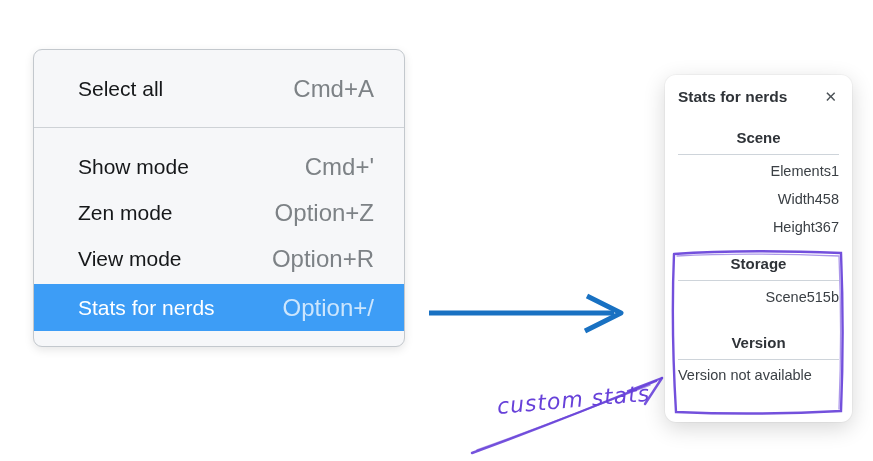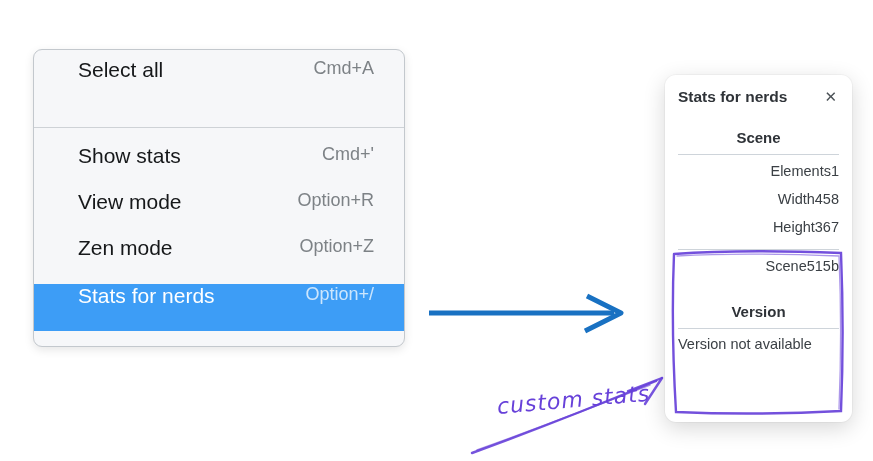--- a/index.html
+++ b/index.html
@@ -14,28 +14,28 @@
     position:absolute;left:33px;top:49px;width:372px;height:298px;
     box-sizing:border-box;
     background:#f6f7f9;
     border:1px solid #c3c8cd;
     border-radius:9px;
     box-shadow:0 3px 10px rgba(0,0,0,.10);
     display:flex;flex-direction:column;
     padding:8px 0 10px 0;
   }
   .menu-item{
-    display:flex;justify-content:space-between;align-items:flex-start;
+    display:flex;justify-content:space-between;align-items:center;
     padding:0 30px 0 44px;
     font-size:21px;color:#16181a;
     height:46px;flex:0 0 auto;
     cursor:default;
   }
   .menu-item.first{height:62px;}
-  .menu-item .shortcut{font-size:18px;color:#7d8density286;color:#7d8286;}
+  .menu-item .shortcut{font-size:24px;color:#7d8density286;color:#7d8286;}
   .menu-divider{
     border-top:1px solid #ced2d6;
     margin:7px 0 16px 0;height:0;flex:0 0 auto;
   }
   .menu-item.highlighted{
     background:var(--highlight,#3d9df6);
     color:#ffffff;height:47px;margin-top:2px;
   }
   .menu-item.highlighted .shortcut{color:rgba(255,255,255,.74);}
 
@@ -84,30 +84,30 @@
 </head>
 <body>
 
 <div class="context-menu">
   <div class="menu-item first">
     <span>Select all</span>
     <span class="shortcut">Cmd+A</span>
   </div>
   <div class="menu-divider"></div>
   <div class="menu-item">
-    <span>Show stats</span>
+    <span>Show mode</span>
     <span class="shortcut">Cmd+'</span>
+  </div>
+  <div class="menu-item">
+    <span>Zen mode</span>
+    <span class="shortcut">Option+Z</span>
   </div>
   <div class="menu-item">
     <span>View mode</span>
     <span class="shortcut">Option+R</span>
-  </div>
-  <div class="menu-item">
-    <span>Zen mode</span>
-    <span class="shortcut">Option+Z</span>
   </div>
   <div class="menu-item highlighted">
     <span>Stats for nerds</span>
     <span class="shortcut">Option+/</span>
   </div>
 </div>
 
 <div class="stats-panel">
   <div class="stats-title-row">
     <span class="stats-title">Stats for nerds</span>
@@ -122,20 +122,21 @@
   </div>
   <div class="stat-row">
     <span>Width</span>
     <span>458</span>
   </div>
   <div class="stat-row">
     <span>Height</span>
     <span>367</span>
   </div>
 
+  <div class="sect-header" style="margin-top:14px">Storage</div>
   <hr class="sect-rule">
   <div class="stat-row">
     <span>Scene</span>
     <span>515b</span>
   </div>
 
   <div class="sect-header tight">Version</div>
   <hr class="sect-rule">
   <div class="stat-note">Version not available</div>
 </div>

